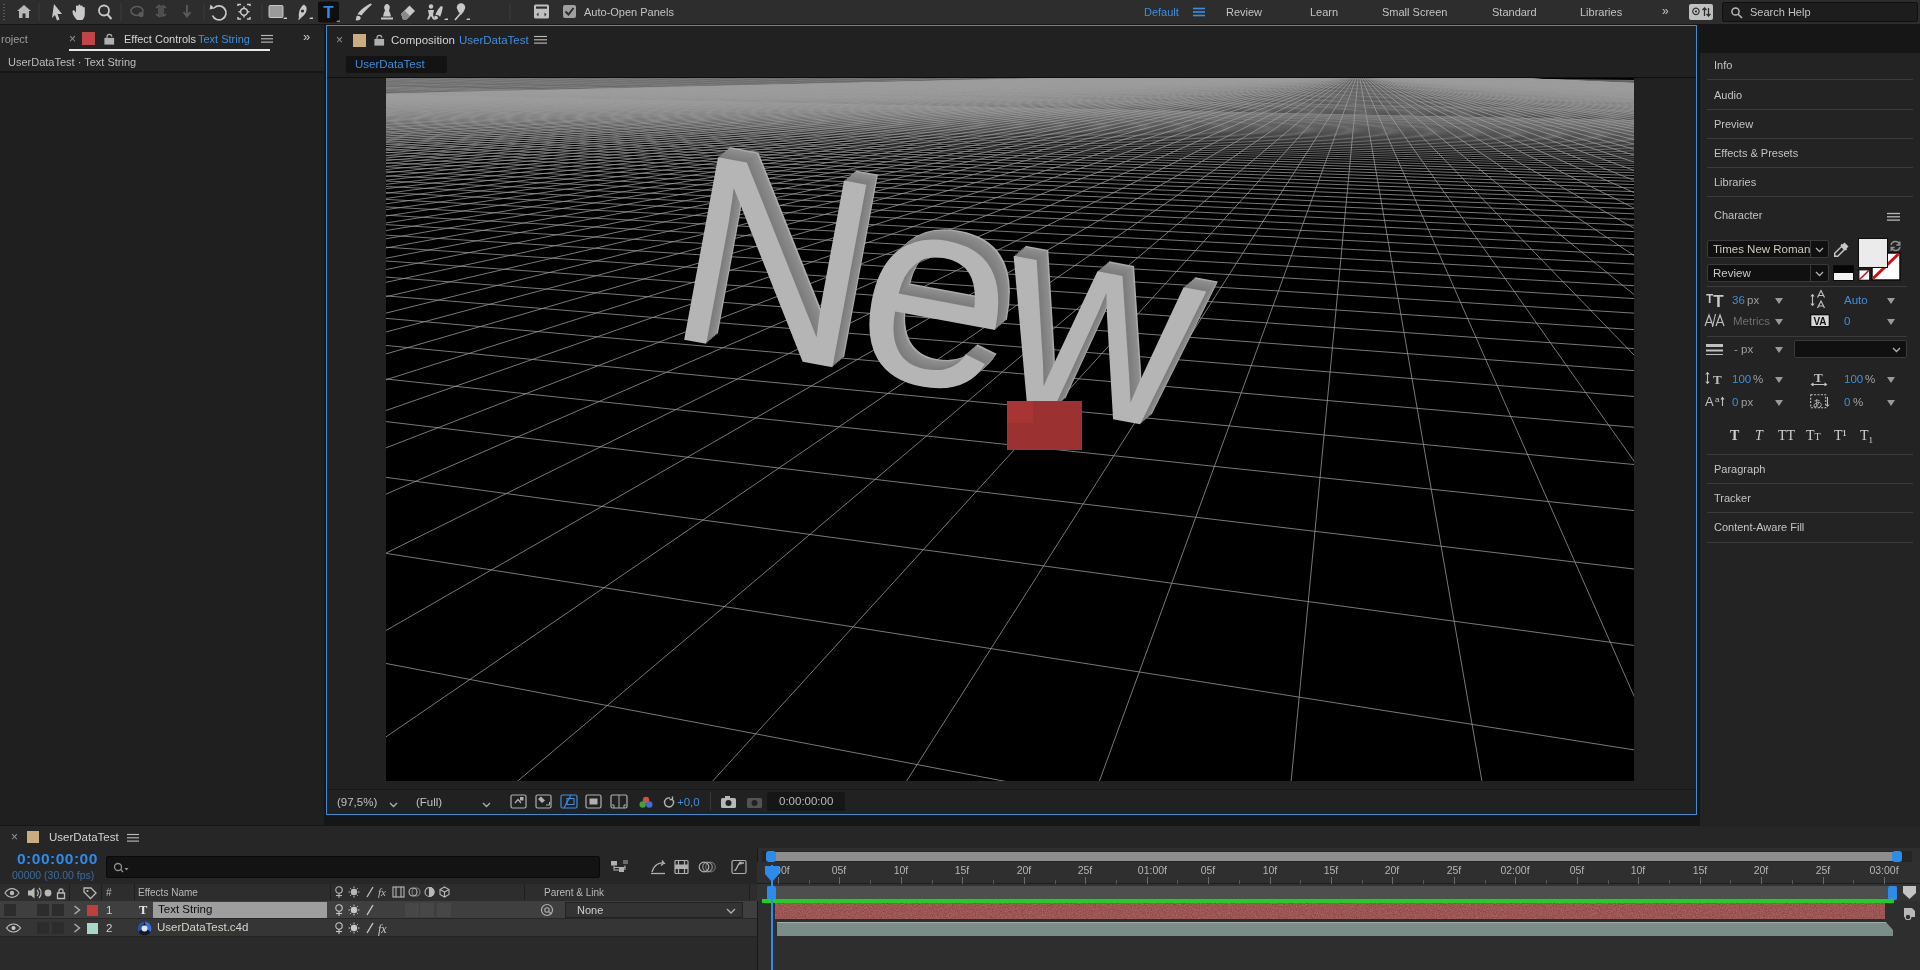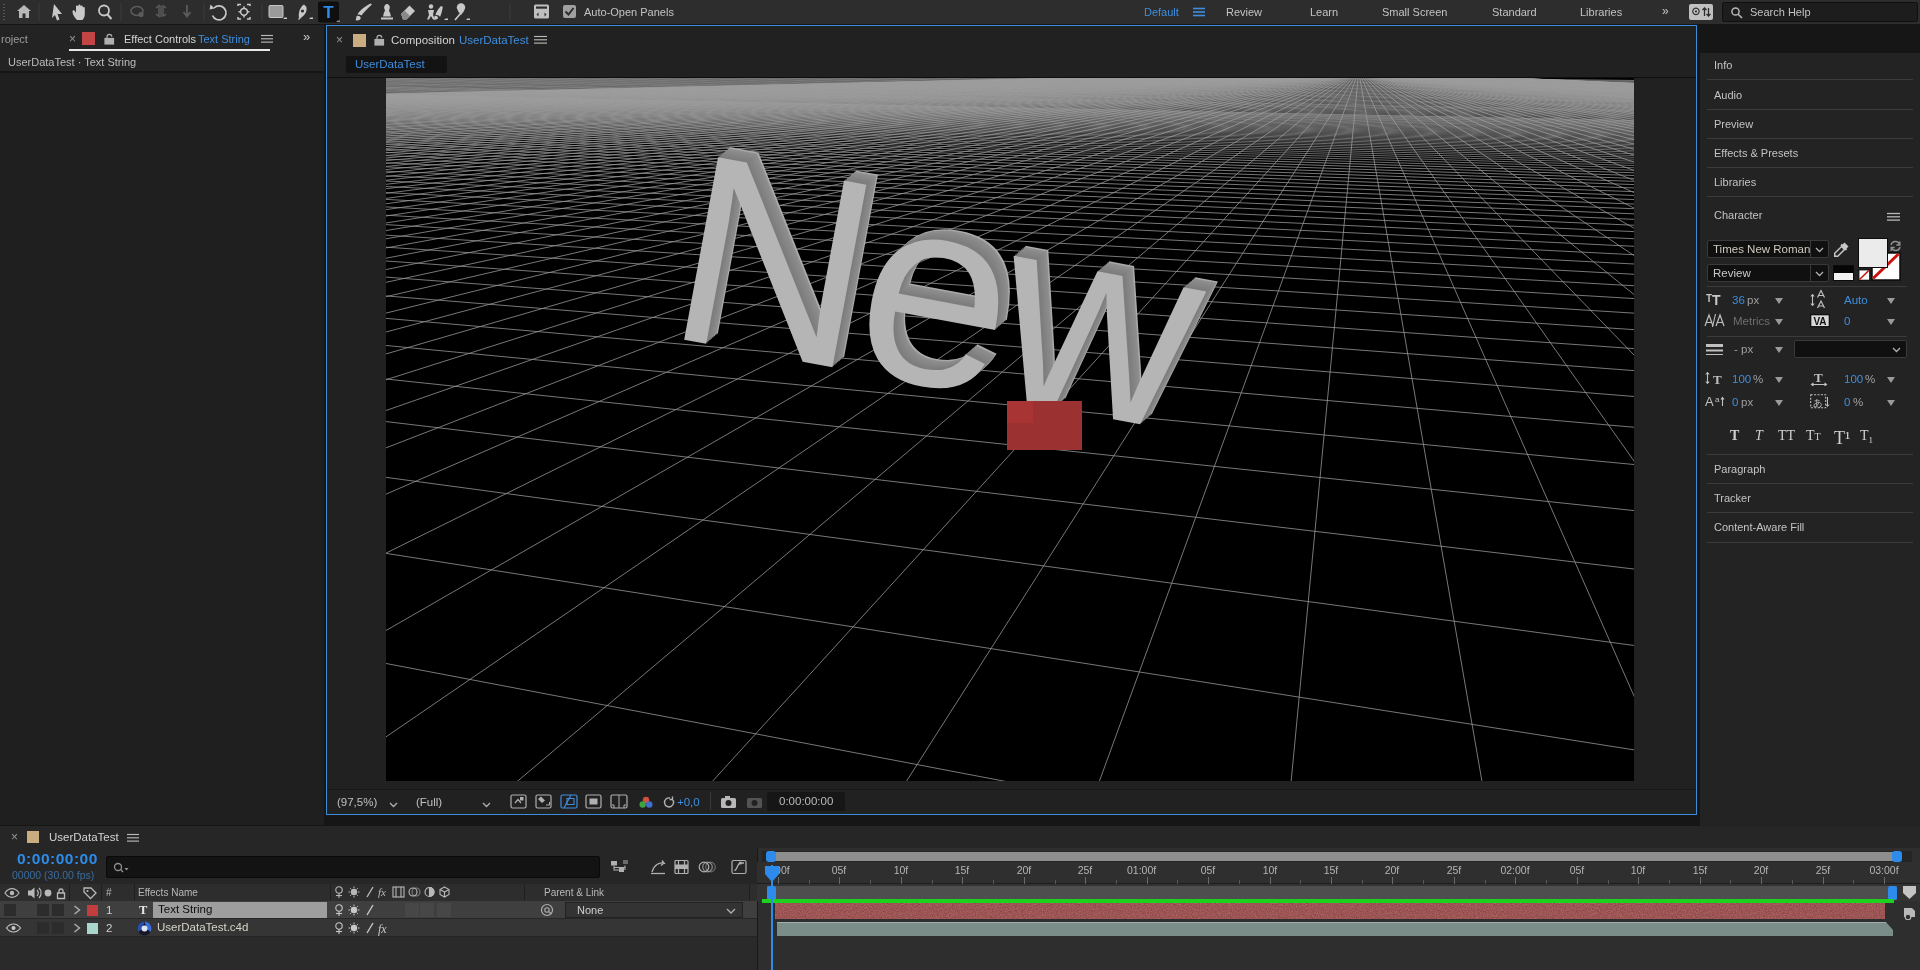--- a/index.html
+++ b/index.html
@@ -639,21 +639,21 @@
   <div class="abs" style="left:133px;top:212px;width:21px;height:16px;border:1px solid #0b0b0b;">
     <div class="abs" style="left:0;top:0;width:19px;height:7px;background:#060606;"></div>
     <div class="abs" style="left:0;top:7px;width:19px;height:7px;background:#f2f2f2;"></div>
   </div>
   <svg class="abs" style="left:158px;top:216px" width="13" height="12">
       <rect x="0.8" y="0.8" width="11" height="10.5" fill="#fff" stroke="#0b0b0b" stroke-width="1.2"></rect>
       <line x1="1.5" y1="10.5" x2="10.8" y2="1.5" stroke="#cc1111" stroke-width="1.6"></line>
     </svg>
   <div class="abs" style="left:7px;top:233px;width:200px;height:1px;background:#3b3b3b;"></div>
 
-  <span class="abs" style="left:6px;top:239px;font-size:14px;color:#c8c8c8;font-weight:bold;">ᵀT</span>
+  <span class="abs" style="left:6px;top:239px;font-size:17px;color:#c8c8c8;font-weight:bold;">ᵀT</span>
   <span class="abs" style="left:32px;top:241px;font-size:11.5px;color:#3f8ede;">36</span>
   <span class="abs" style="left:47px;top:241px;font-size:11.5px;color:#a0a0a0;">px</span>
   <svg class="abs" style="left:75px;top:245px" width="8" height="6">
       <path d="M0 0 L8 0 L4 6 Z" fill="#9a9a9a"></path>
     </svg>
   <svg class="abs" style="left:110px;top:236px" width="17" height="20" fill="none" stroke="#c0c0c0">
     <path d="M7.5 8.5 L11 1.5 L14.5 8.5 M8.6 6.5 L13.4 6.5" stroke-width="1.2"></path>
     <path d="M7.5 19 L11 12 L14.5 19 M8.6 17 L13.4 17" stroke-width="1.2"></path>
     <path d="M2.5 6 L2.5 16 M0.8 7.5 L2.5 5.5 L4.2 7.5 M0.8 14.5 L2.5 16.5 L4.2 14.5" stroke-width="1.1"></path>
   </svg>
@@ -735,21 +735,21 @@
   <span class="abs" style="left:144px;top:343px;font-size:11.5px;color:#3f8ede;">0</span>
   <span class="abs" style="left:153px;top:343px;font-size:11.5px;color:#a0a0a0;">%</span>
   <svg class="abs" style="left:187px;top:347px" width="8" height="6">
       <path d="M0 0 L8 0 L4 6 Z" fill="#9a9a9a"></path>
     </svg>
 
   <span class="abs" style="left:30px;top:375px;font-size:14px;font-weight:bold;color:#d0d0d0;font-family:'Liberation Serif',serif;">T</span>
   <span class="abs" style="left:55px;top:375px;font-size:14px;font-style:italic;color:#d0d0d0;font-family:'Liberation Serif',serif;">T</span>
   <span class="abs" style="left:78px;top:375px;font-size:14px;color:#d0d0d0;font-family:'Liberation Serif',serif;">TT</span>
   <span class="abs" style="left:106px;top:375px;font-size:14px;color:#d0d0d0;font-family:'Liberation Serif',serif;">T<span style="font-size:10px;">T</span></span>
-  <span class="abs" style="left:134px;top:375px;font-size:18px;color:#d0d0d0;font-family:'Liberation Serif',serif;">T¹</span>
+  <span class="abs" style="left:134px;top:375px;font-size:14px;color:#d0d0d0;font-family:'Liberation Serif',serif;">T¹</span>
   <span class="abs" style="left:160px;top:375px;font-size:14px;color:#d0d0d0;font-family:'Liberation Serif',serif;">T<span style="font-size:9px;vertical-align:-3px;">1</span></span>
   <div class="abs" style="left:7px;top:401px;width:206px;height:1px;background:#3b3b3b;"></div>
   <span class="abs txt" style="left:14px;top:410px;">Paragraph</span>
   <div class="abs" style="left:7px;top:430px;width:206px;height:1px;background:#3b3b3b;"></div>
   <span class="abs txt" style="left:14px;top:439px;">Tracker</span>
   <div class="abs" style="left:7px;top:459px;width:206px;height:1px;background:#3b3b3b;"></div>
   <span class="abs txt" style="left:14px;top:468px;text-align:center;">Content-Aware Fill</span>
   <div class="abs" style="left:7px;top:489px;width:206px;height:1px;background:#3b3b3b;"></div>
 </div>
 
@@ -822,21 +822,21 @@
 <div class="abs" style="left:932px;top:54px;width:1px;height:4px;background:#555;"></div>
 <span class="abs" style="left:942px;top:38px;width:40px;text-align:center;font-size:10.5px;color:#b5b5b5;">15f</span>
 <div class="abs" style="left:962px;top:51px;width:1px;height:7px;background:#6a6a6a;"></div>
 <div class="abs" style="left:993px;top:54px;width:1px;height:4px;background:#555;"></div>
 <span class="abs" style="left:1004px;top:38px;width:40px;text-align:center;font-size:10.5px;color:#b5b5b5;">20f</span>
 <div class="abs" style="left:1024px;top:51px;width:1px;height:7px;background:#6a6a6a;"></div>
 <div class="abs" style="left:1055px;top:54px;width:1px;height:4px;background:#555;"></div>
 <span class="abs" style="left:1065px;top:38px;width:40px;text-align:center;font-size:10.5px;color:#b5b5b5;">25f</span>
 <div class="abs" style="left:1085px;top:51px;width:1px;height:7px;background:#6a6a6a;"></div>
 <div class="abs" style="left:1116px;top:54px;width:1px;height:4px;background:#555;"></div>
-<span class="abs" style="left:1127px;top:38px;width:40px;text-align:left;font-size:10.5px;color:#b5b5b5;">01:00f</span>
+<span class="abs" style="left:1127px;top:38px;width:40px;text-align:right;font-size:10.5px;color:#b5b5b5;">01:00f</span>
 <div class="abs" style="left:1147px;top:51px;width:1px;height:7px;background:#6a6a6a;"></div>
 <div class="abs" style="left:1177px;top:54px;width:1px;height:4px;background:#555;"></div>
 <span class="abs" style="left:1188px;top:38px;width:40px;text-align:center;font-size:10.5px;color:#b5b5b5;">05f</span>
 <div class="abs" style="left:1208px;top:51px;width:1px;height:7px;background:#6a6a6a;"></div>
 <div class="abs" style="left:1239px;top:54px;width:1px;height:4px;background:#555;"></div>
 <span class="abs" style="left:1250px;top:38px;width:40px;text-align:center;font-size:10.5px;color:#b5b5b5;">10f</span>
 <div class="abs" style="left:1270px;top:51px;width:1px;height:7px;background:#6a6a6a;"></div>
 <div class="abs" style="left:1300px;top:54px;width:1px;height:4px;background:#555;"></div>
 <span class="abs" style="left:1311px;top:38px;width:40px;text-align:center;font-size:10.5px;color:#b5b5b5;">15f</span>
 <div class="abs" style="left:1331px;top:51px;width:1px;height:7px;background:#6a6a6a;"></div>

